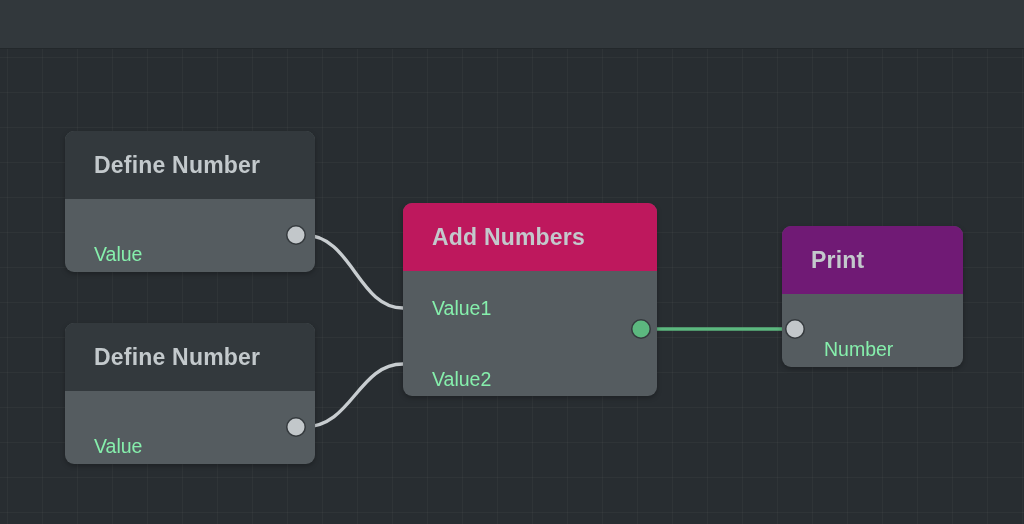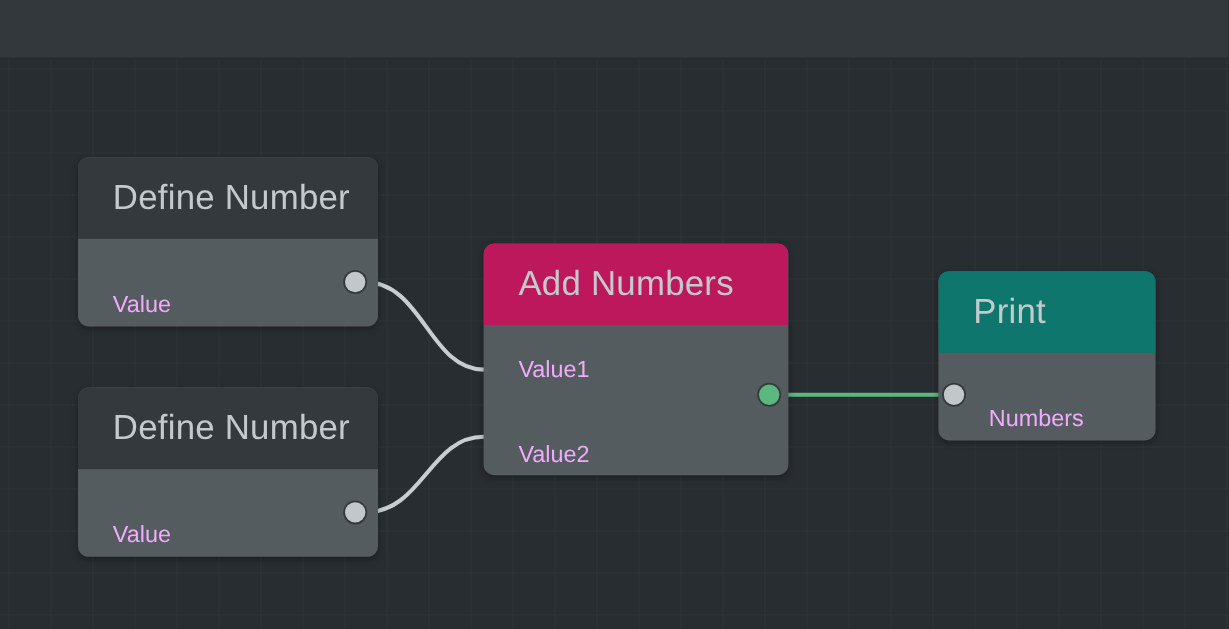--- a/index.html
+++ b/index.html
@@ -39,33 +39,33 @@
     overflow:hidden;
     box-shadow:0 2px 5px rgba(0,0,0,0.28);
   }
   .node-header {
     background:#33393d;
     display:flex; align-items:center;
     padding-left:29px;
   }
   .node-title {
     color:#c3c9cc;
-    font-size:29px;
-    font-weight:400;
+    font-size:23px;
+    font-weight:700;
     letter-spacing:0.2px;
     white-space:nowrap;
   }
   .node-body { position:relative; }
   .port-row {
     position:absolute; left:0; width:100%;
     height:26px;
     display:flex; align-items:center;
   }
   .port-label {
-    color:#f0abfc;
+    color:#86efac;
     font-size:19.5px;
     font-weight:400;
     white-space:nowrap;
   }
   .port-label.in  { margin-left:29px; }
   .port-label.in-offset { margin-left:42px; }
 
   
   .port-dot {
     position:absolute;
@@ -126,26 +126,26 @@
         <div class="port-row" style="top:24px">
           <span class="port-label in">Value1</span>
         </div>
         <div class="port-row" style="top:95px">
           <span class="port-label in">Value2</span>
         </div>
       </div>
     </div>
 
     <div class="node" id="node-3" style="left: 782px; top: 177px; width: 181px; height: 141px; background: rgb(85, 92, 96);">
-      <div class="node-header" style="height: 68px; background: #0f766e;">
+      <div class="node-header" style="height: 68px; background: #701a75;">
         <span class="node-title">Print</span>
       </div>
       <div class="node-body">
         <div class="port-row" style="top:42px">
-          <span class="port-label in-offset">Numbers</span>
+          <span class="port-label in-offset">Number</span>
         </div>
       </div>
     </div>
 
     <div class="overlay" id="port-overlay">
         <div class="port-dot ring" style="left: 296px; top: 186px; background: rgb(194, 199, 202);"></div>
         <div class="port-dot ring" style="left: 296px; top: 378px; background: rgb(194, 199, 202);"></div>
         <div class="port-dot ring green" style="left: 641px; top: 280px; background: rgb(92, 184, 127);"></div>
         <div class="port-dot ring" style="left: 795px; top: 280px; background: rgb(194, 199, 202);"></div>
       </div>

